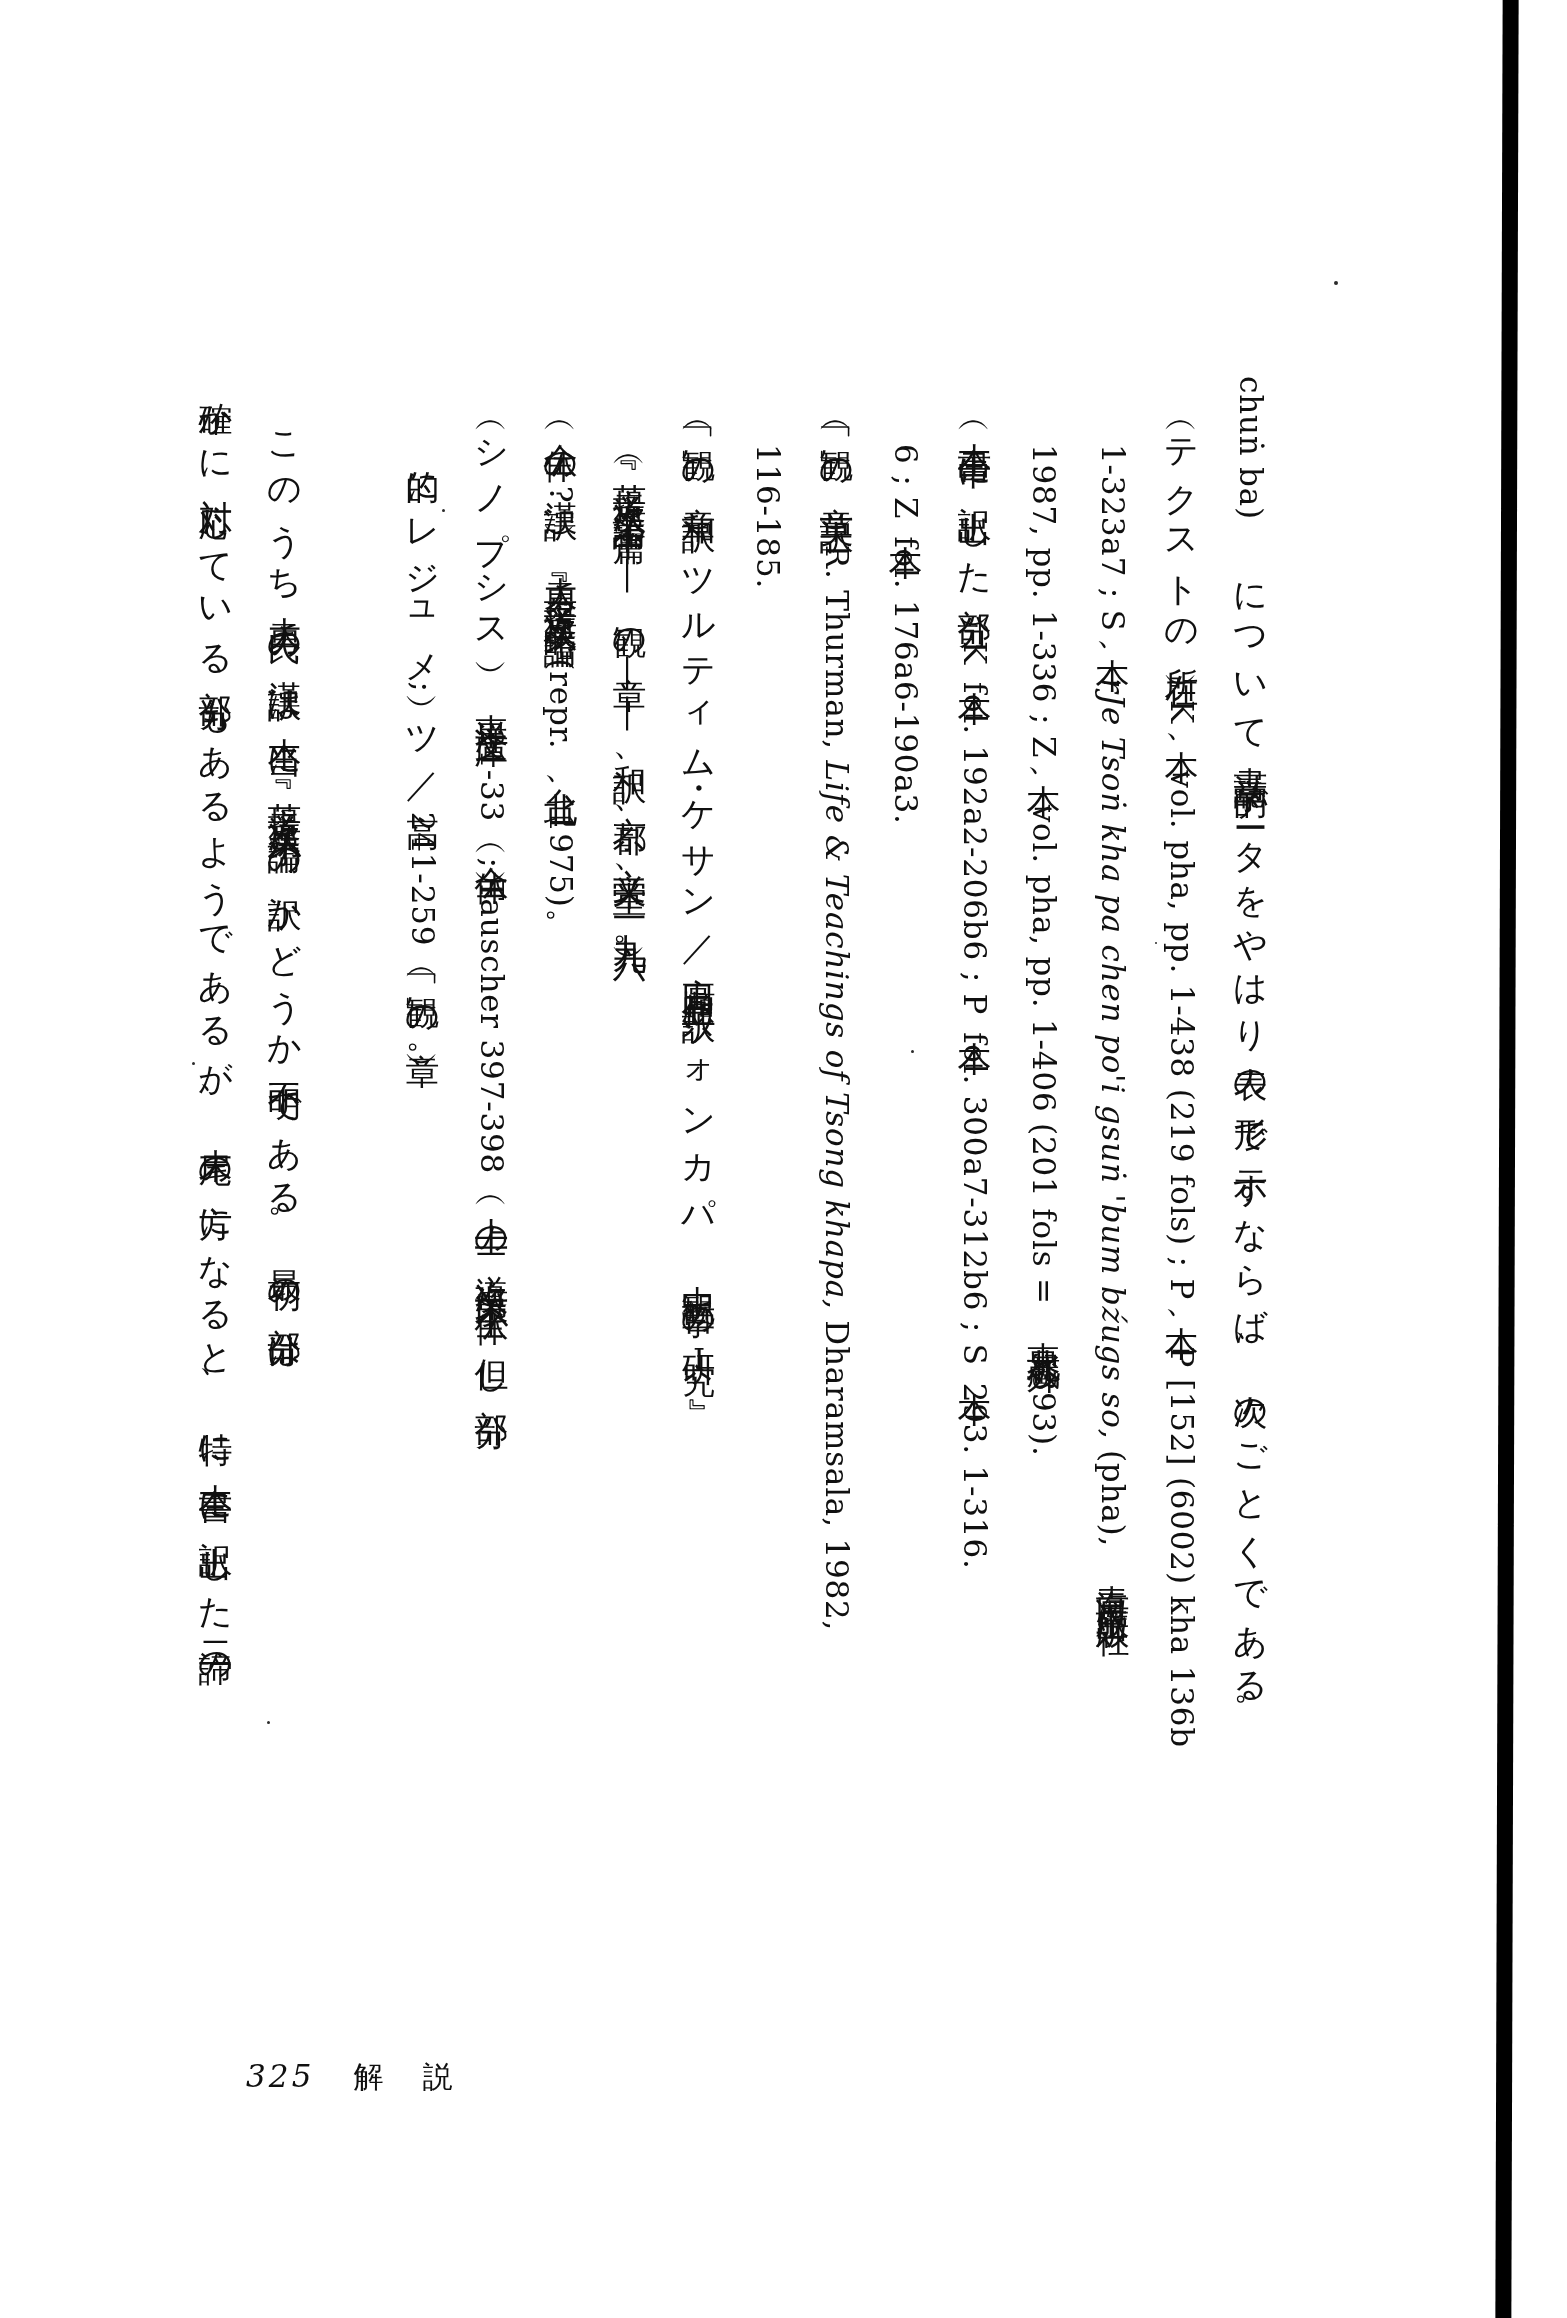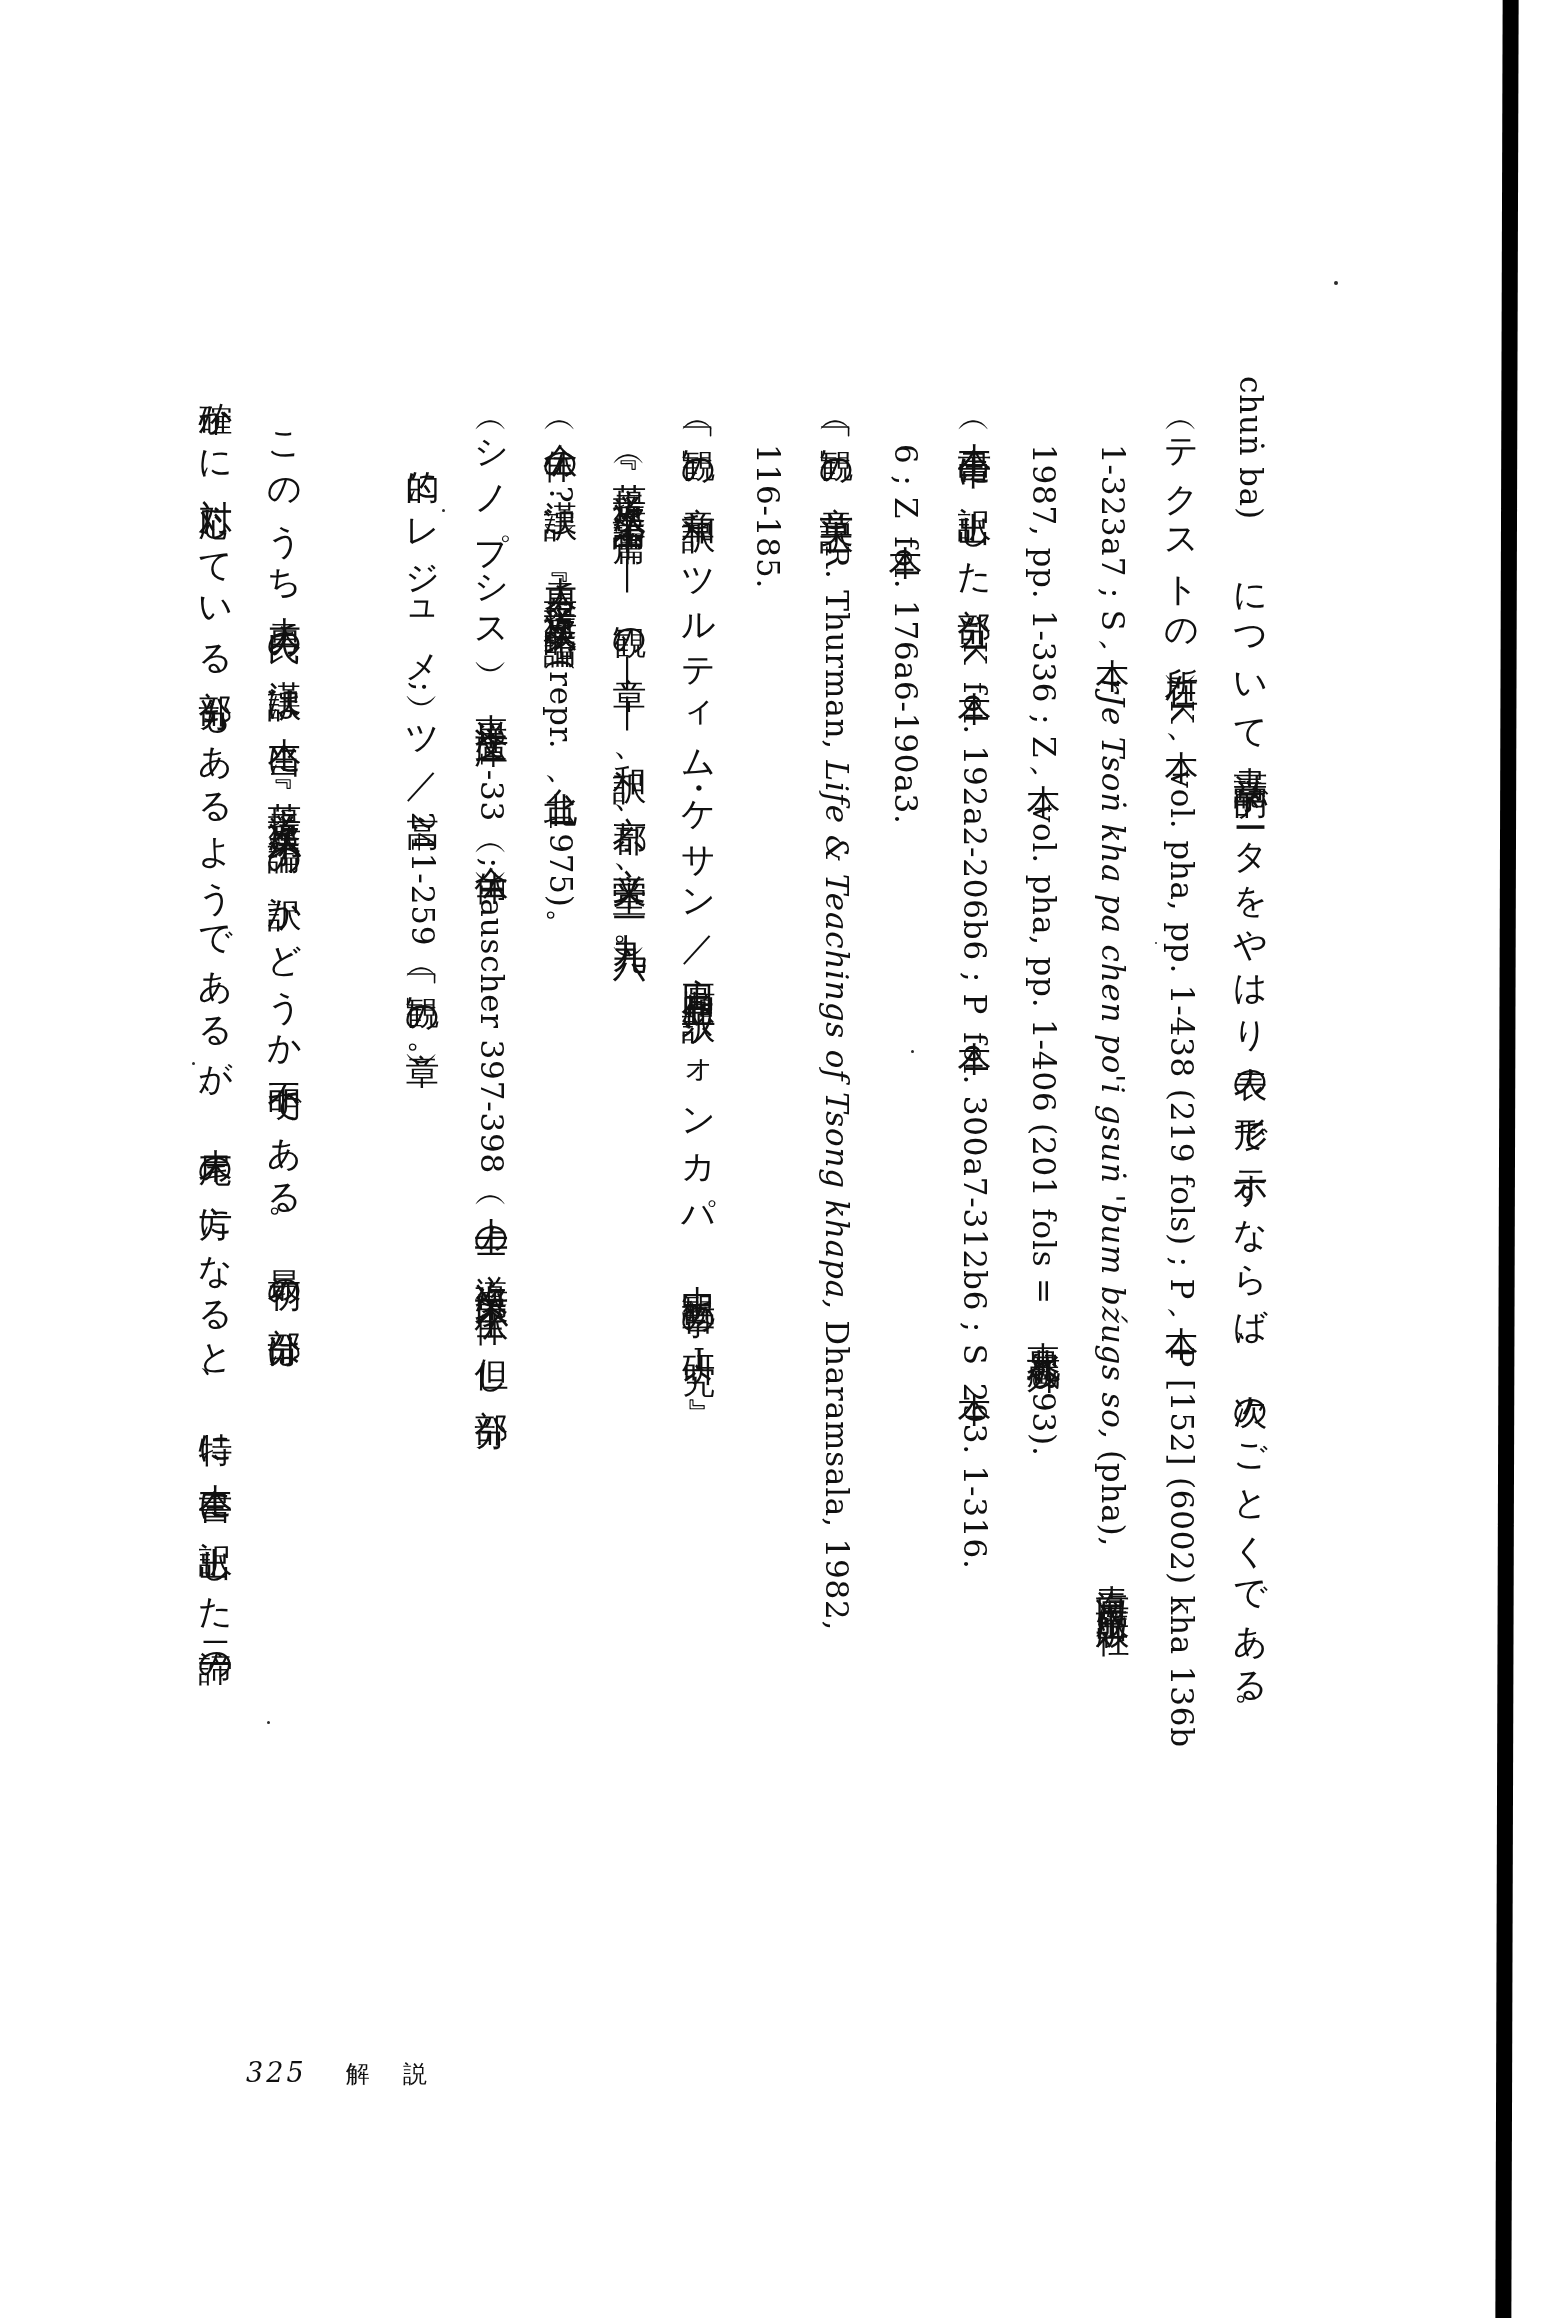--- a/index.html
+++ b/index.html
@@ -17,22 +17,22 @@
   }
   .col{white-space:nowrap;}
   .ja{letter-spacing:6.2px;}
   .lat{font-size:31px;letter-spacing:0.8px;}
   .it{font-style:italic;}
   .up{text-orientation:upright;}
   
   .footer{
     position:absolute;left:246px;top:2057px;display:flex;align-items:baseline;
   }
-  .page-number{font-style:italic;font-size:27px;letter-spacing:3.1px;}
-  .section-title{font-size:24px;margin-left:39px;letter-spacing:4.6px;}
+  .page-number{font-style:italic;font-size:31px;letter-spacing:3.1px;}
+  .section-title{font-size:30px;margin-left:39px;letter-spacing:4.6px;}
   
   .binding-bar{
     position:absolute;top:-4.6px;left:1499px;width:16.3px;height:2328px;
     transform:rotate(0.18deg);transform-origin:50% 50%;
   }
   .speck{position:absolute;border-radius:50%;}
 </style>
 </head>
 <body style="background: rgb(255, 255, 255); color: rgb(16, 16, 16);">
 

